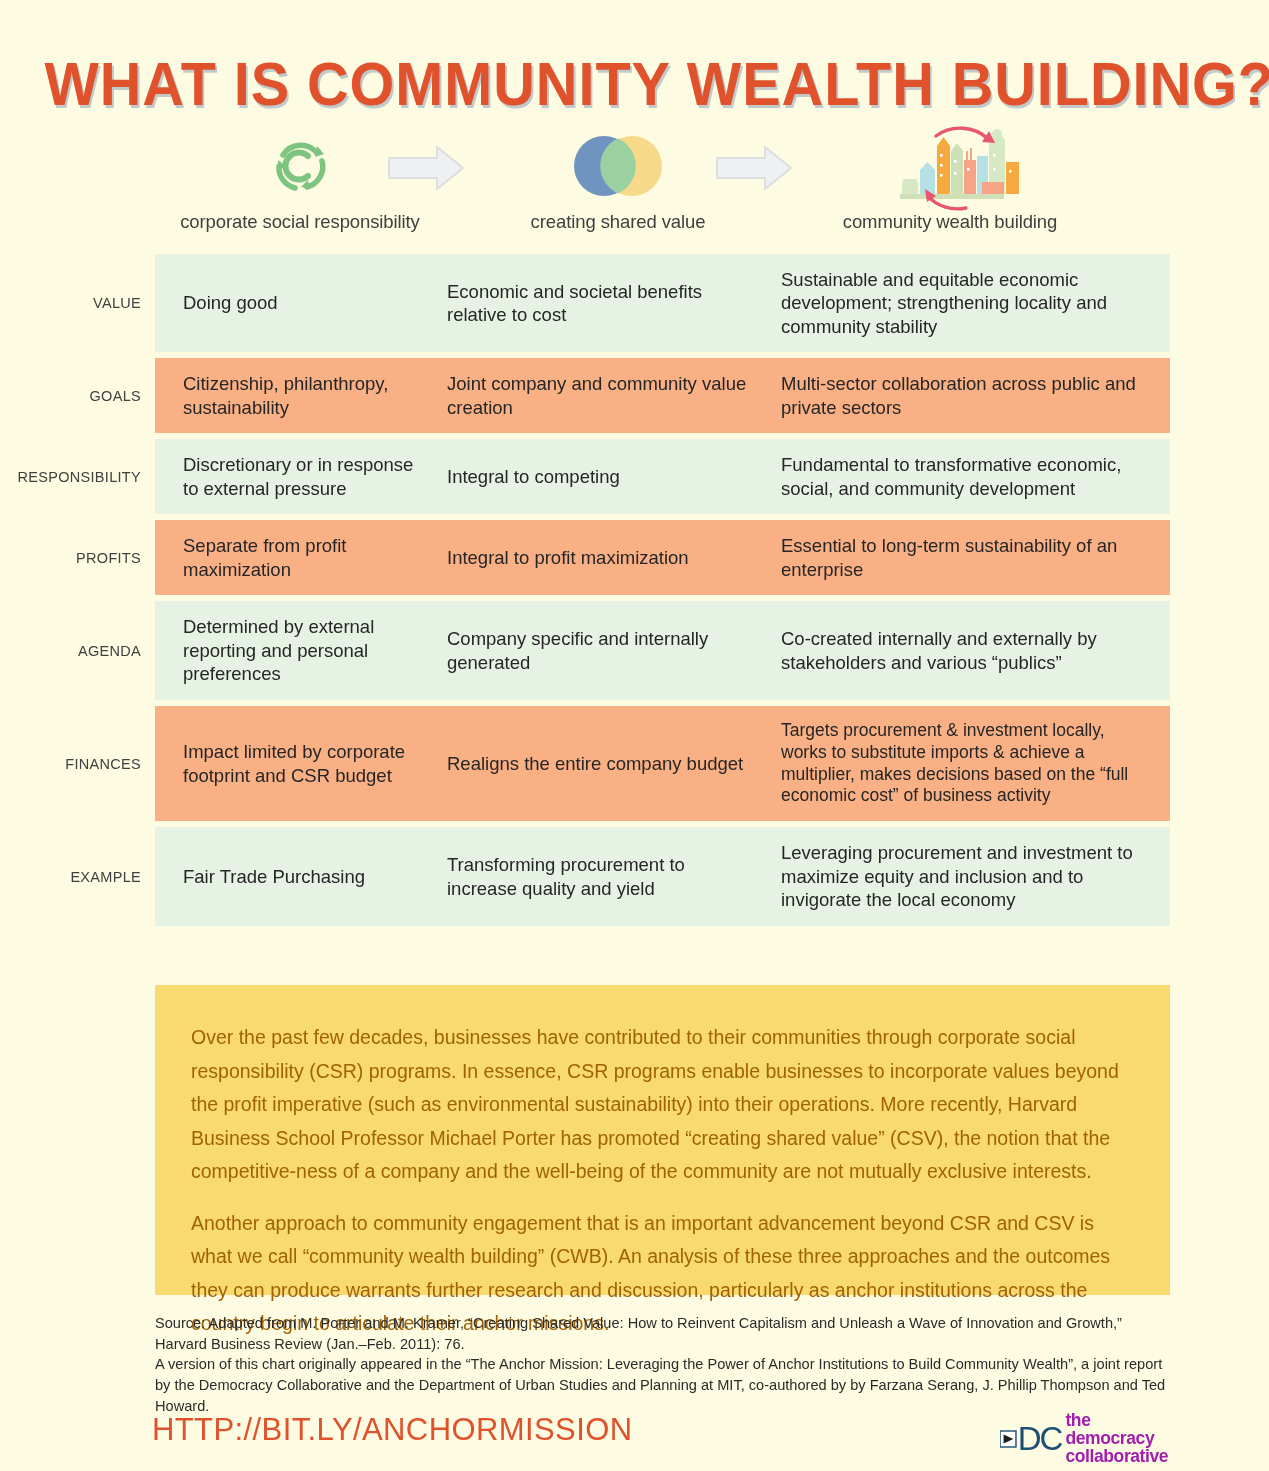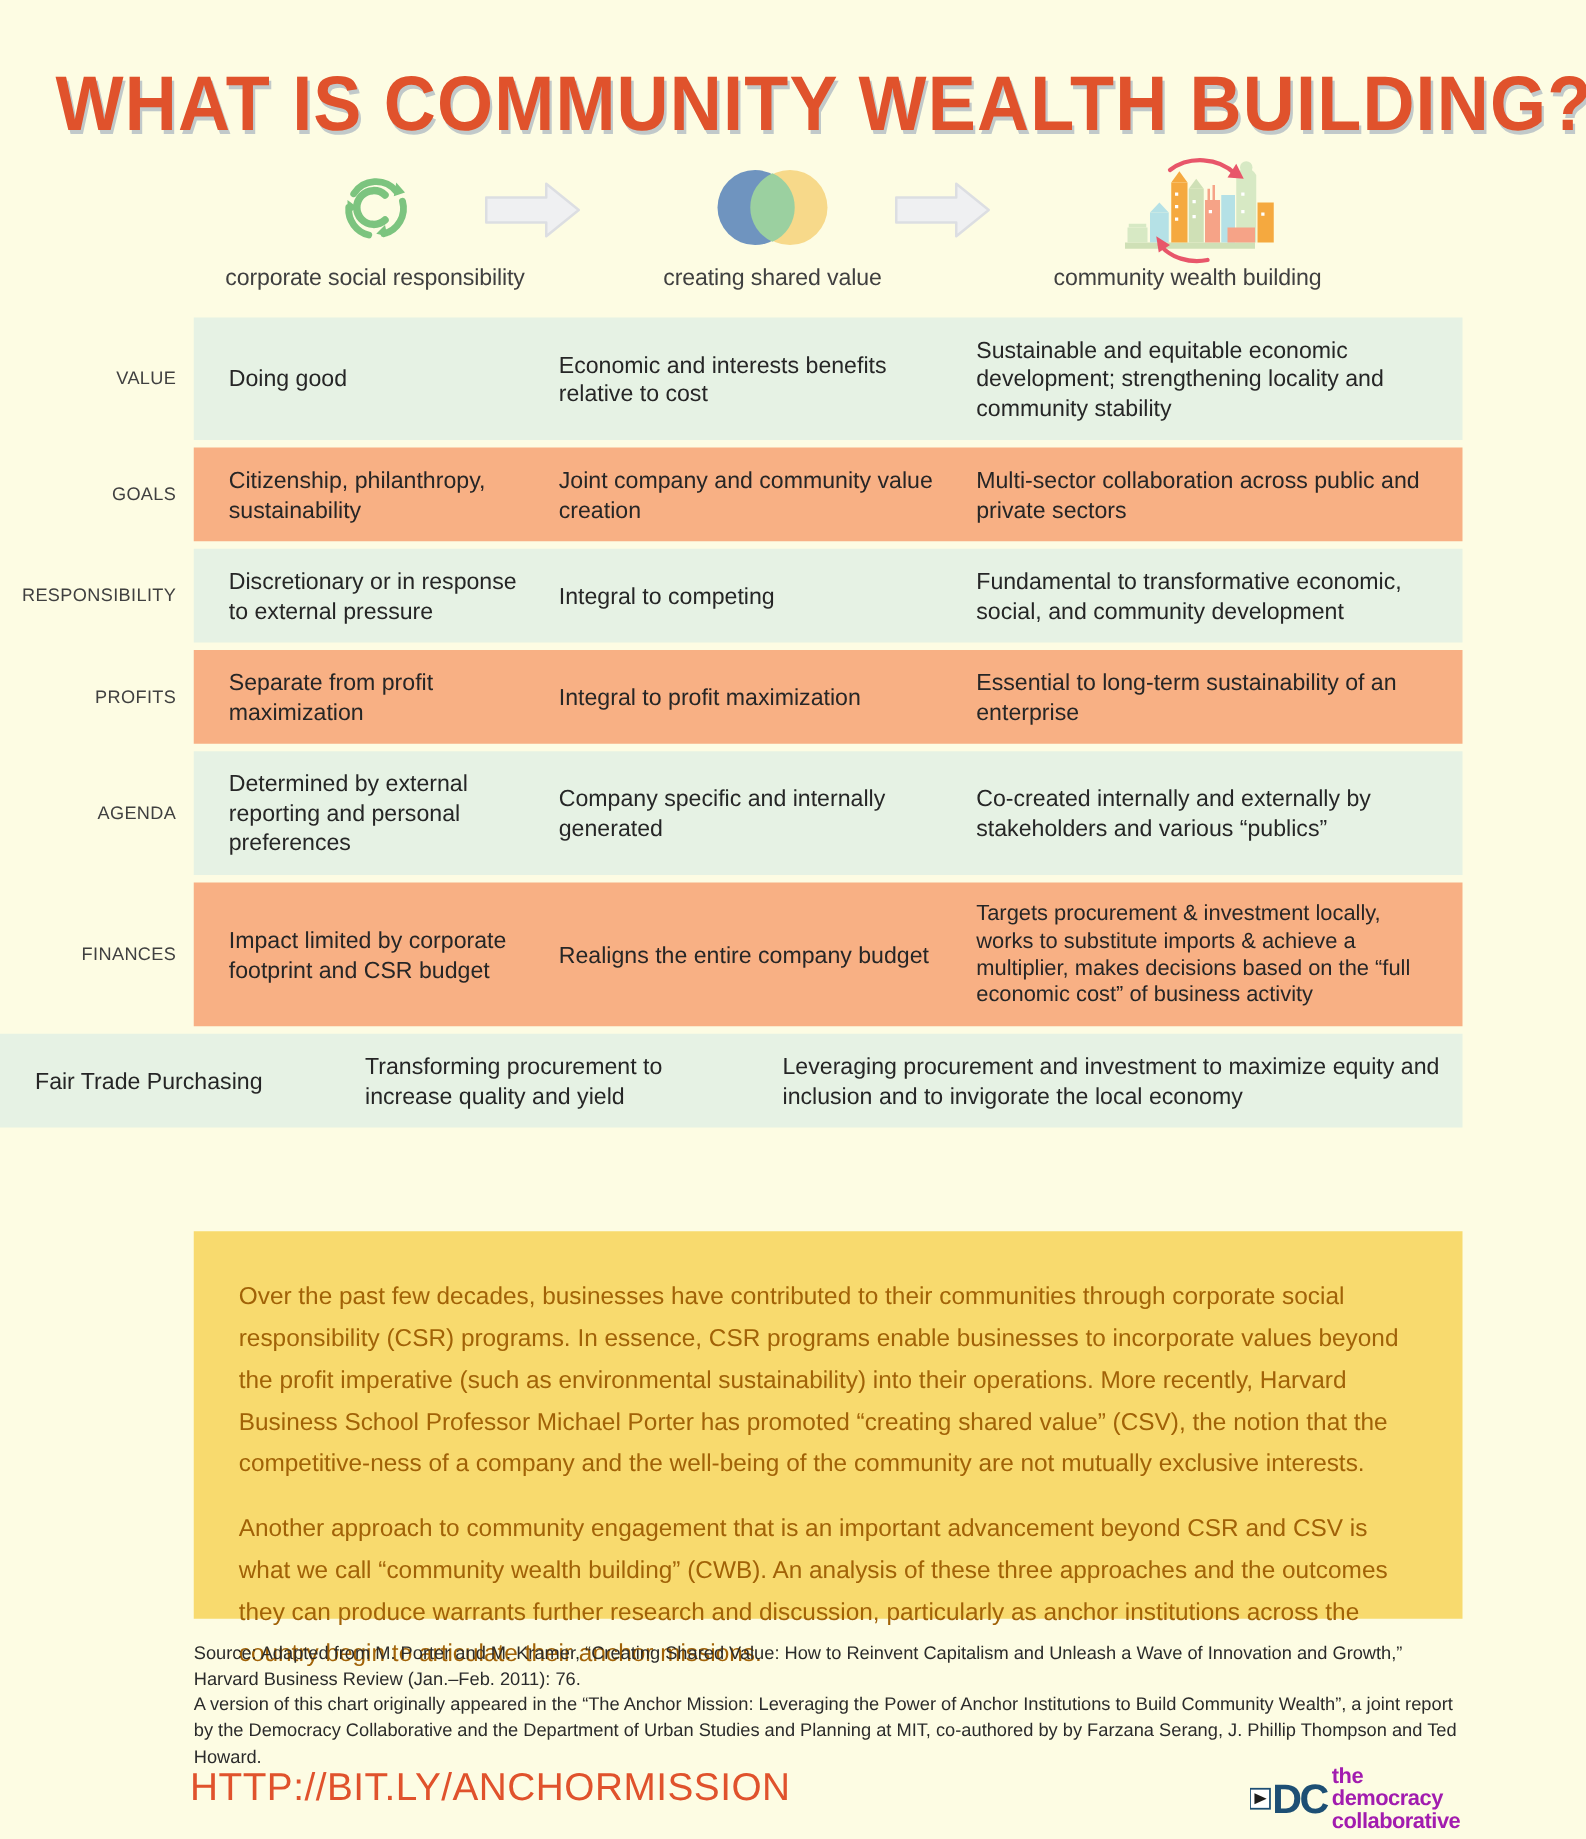--- a/index.html
+++ b/index.html
@@ -176,21 +176,21 @@
   .logo {
     position: absolute;
     top: 1412px;
     left: 1000px;
     display: flex;
     align-items: center;
   }
   .logo-dc {
     font-family: "Liberation Sans", sans-serif;
     font-size: 33px;
-    font-weight: bold;
+    font-weight: normal;
     color: #1d4f74;
     letter-spacing: -2px;
     line-height: 1;
   }
   .logo-text {
     margin-left: 4px;
     line-height: 1.02;
     font-weight: bold;
     font-size: 17.5px;
     color: #a21caf;
@@ -296,21 +296,21 @@
       <div class="col-label">community wealth building</div>
     </div>
   </div>
 
   <div class="table">
 
     <div class="row">
       <div class="row-label">VALUE</div>
       <div class="row-cells green">
         <div class="cell c1">Doing good</div>
-        <div class="cell c2">Economic and interests benefits relative to cost</div>
+        <div class="cell c2">Economic and societal benefits relative to cost</div>
         <div class="cell c3">Sustainable and equitable economic development; strengthening locality and community stability</div>
       </div>
     </div>
 
     <div class="row">
       <div class="row-label">GOALS</div>
       <div class="row-cells orange">
         <div class="cell c1">Citizenship, philanthropy, sustainability</div>
         <div class="cell c2">Joint company and community value creation</div>
         <div class="cell c3">Multi-sector collaboration across public and private sectors</div>
@@ -347,20 +347,21 @@
     <div class="row">
       <div class="row-label">FINANCES</div>
       <div class="row-cells orange">
         <div class="cell c1">Impact limited by corporate footprint and CSR budget</div>
         <div class="cell c2">Realigns the entire company budget</div>
         <div class="cell c3 dense">Targets procurement &amp; investment locally, works to substitute imports &amp; achieve a multiplier, makes decisions based on the “full economic cost” of business activity</div>
       </div>
     </div>
 
     <div class="row">
+      <div class="row-label">EXAMPLE</div>
       <div class="row-cells green">
         <div class="cell c1">Fair Trade Purchasing</div>
         <div class="cell c2">Transforming procurement to increase quality and yield</div>
         <div class="cell c3">Leveraging procurement and investment to maximize equity and inclusion and to invigorate the local economy</div>
       </div>
     </div>
   </div>
 
   <div class="callout">
     <p>Over the past few decades, businesses have contributed to their communities through corporate social responsibility (CSR) programs. In essence, CSR programs enable businesses to incorporate values beyond the profit imperative (such as environmental sustainability) into their operations. More recently, Harvard Business School Professor Michael Porter has promoted “creating shared value” (CSV), the notion that the competitive-ness of a company and the well-being of the community are not mutually exclusive interests.</p>

